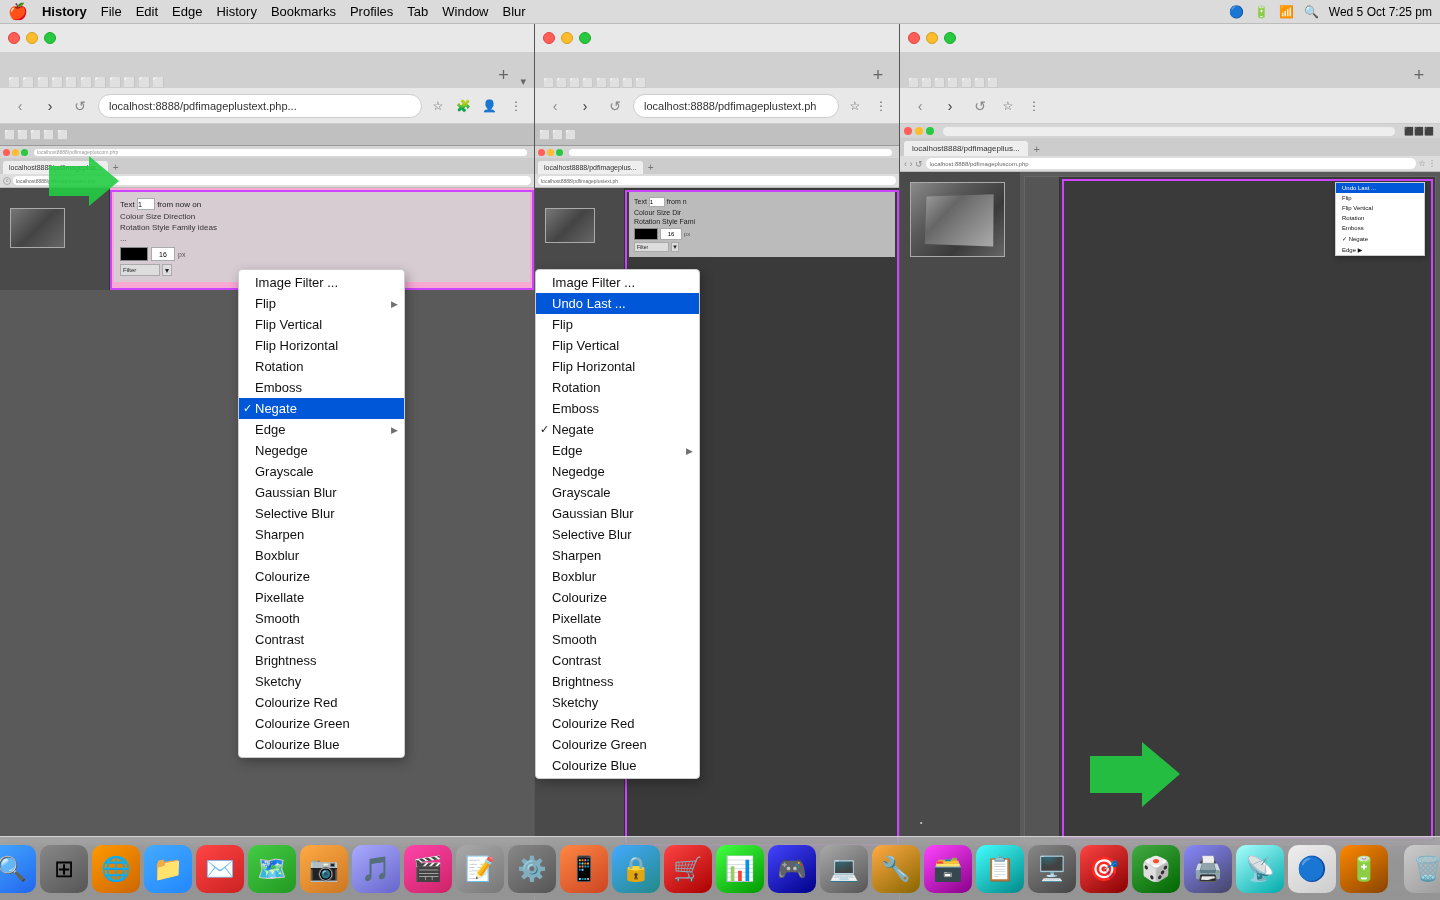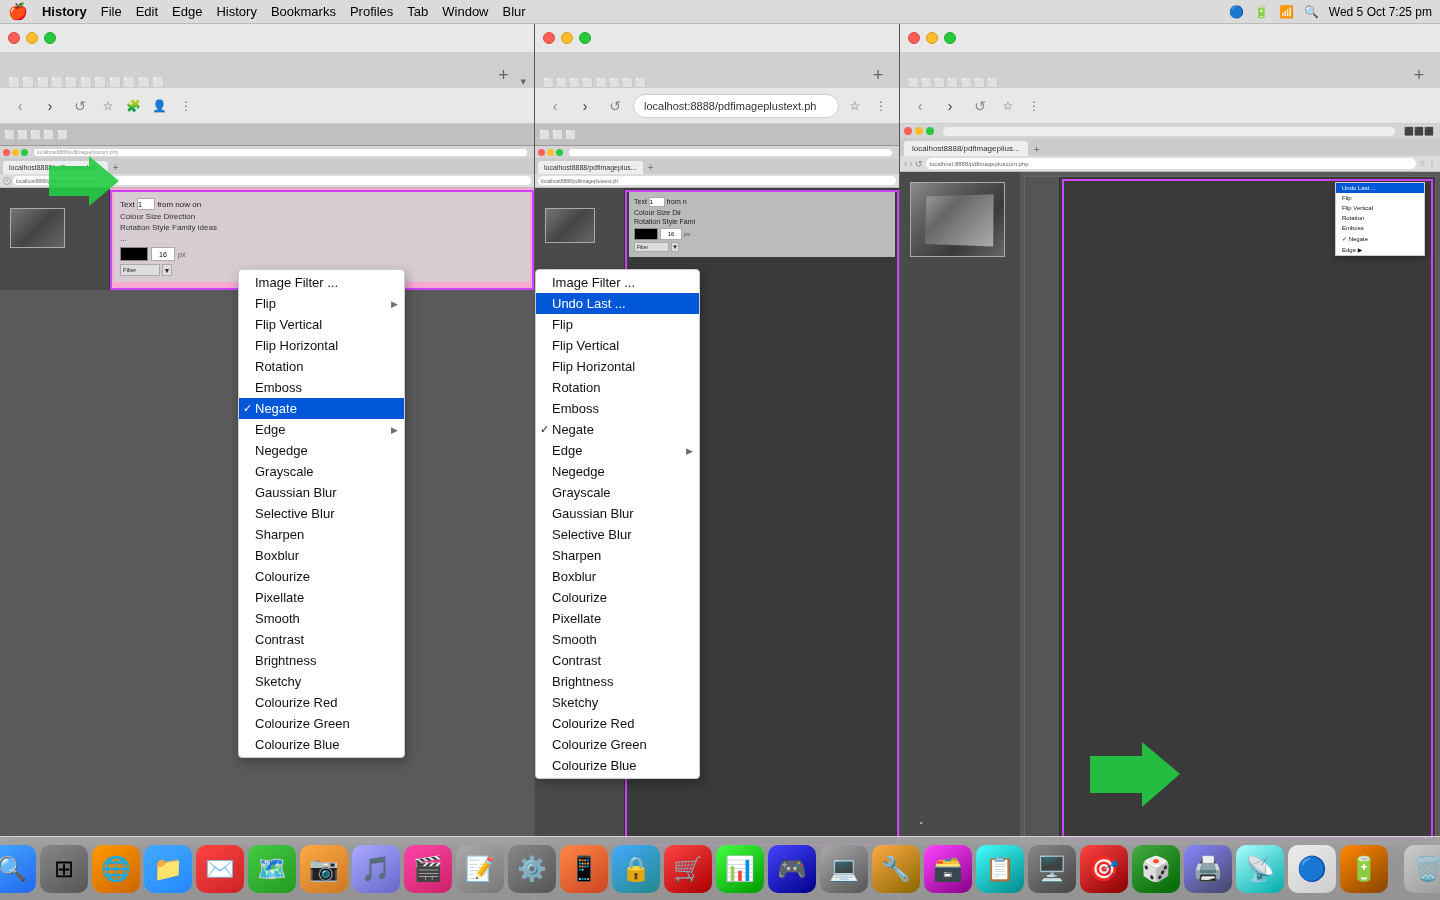--- a/index.html
+++ b/index.html
@@ -110,20 +110,23 @@
         </div>
       </div>
       <div class="tab-new">+</div>
       <div style="font-size:11px;color:#666;margin-left:2px;">▾</div>
     </div>
 
     <div class="address-bar">
       <div class="nav-btn">‹</div>
       <div class="nav-btn active">›</div>
       <div class="nav-btn">↺</div>
+      <div class="url-bar">
+        <span class="url-text">localhost:8888/pdfimageplustext.php...</span>
+      </div>
       <div class="addr-icon">☆</div>
       <div class="addr-icon">🧩</div>
       <div class="addr-icon">👤</div>
       <div class="addr-icon">⋮</div>
     </div>
 
     <div class="page-content" style="height:calc(876px - 24px - 28px - 36px - 36px - 30px); background:#666; position:relative; overflow:hidden;">
 
       <div style="height:22px;background:#c0c0c0;display:flex;align-items:center;padding:0 4px;gap:2px;border-bottom:1px solid #999;font-size:9px;color:#555;">
         <span>⬜</span>

